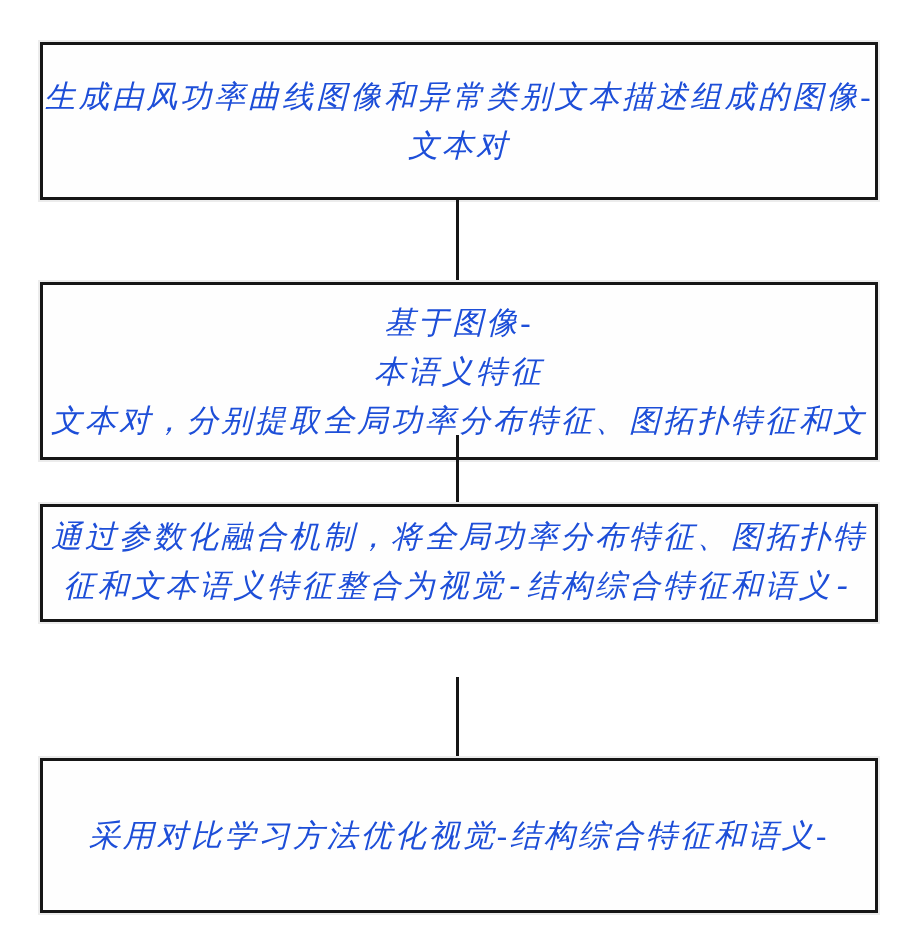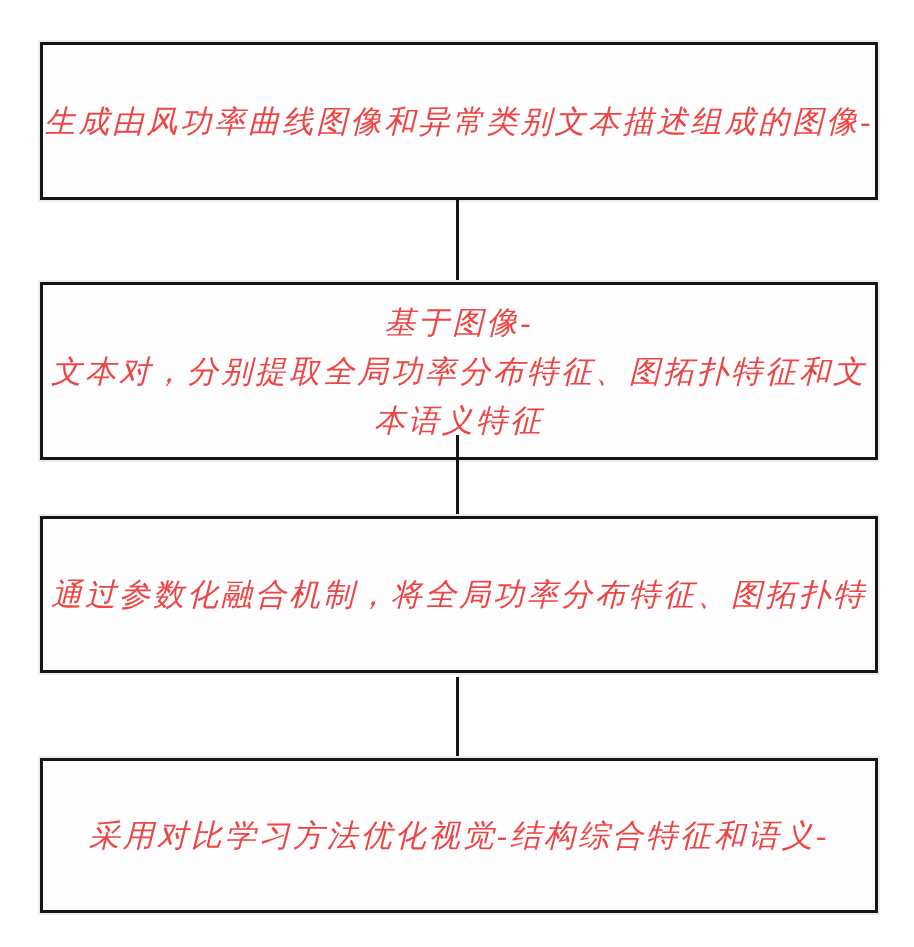--- a/index.html
+++ b/index.html
@@ -24,65 +24,67 @@
     width: 838px;
     box-sizing: border-box;
     border: 3px solid #161616;
     background: #fefefe;
     box-shadow: 0 0 0 2px #ececec;
     display: flex;
     flex-direction: column;
     justify-content: center;
     align-items: center;
     text-align: center;
-    color: #ef4444;
+    color: #1d4ed8;
     font-size: 31px;
     font-style: italic;
     letter-spacing: 3px;
     line-height: 49px;
     padding: 0 20px;
   }
   .flow-box .line {
     white-space: nowrap;
   }
   .connector {
     position: absolute;
     left: 456px;
     width: 3px;
     background: #161616;
   }
   #box1 { top: 42px;  height: 158px; }
   #box2 { top: 282px; height: 178px; }
-  #box3 { top: 516px; height: 157px; }
+  #box3 { top: 504px; height: 118px; font-family: Liberation Mono, monospace; }
   #box4 { top: 758px; height: 155px; gap: 22px; }
   #conn1 { top: 200px; height: 82px; }
   #conn2 { top: 435px; height: 85px; }
   #conn3 { top: 677px; height: 81px; }
 </style>
 </head>
 <body>
 
 <div class="flowchart">
 
   <div id="box1" class="flow-box">
     <div class="line">生成由风功率曲线图像和异常类别文本描述组成的图像-</div>
+    <div class="line">文本对</div>
   </div>
 
   <div id="conn1" class="connector"></div>
 
   <div id="box2" class="flow-box">
     <div class="line">基于图像-</div>
+    <div class="line">本语义特征</div>
     <div class="line">文本对，分别提取全局功率分布特征、图拓扑特征和文</div>
-    <div class="line">本语义特征</div>
   </div>
 
   <div id="conn2" class="connector"></div>
 
   <div id="box3" class="flow-box">
     <div class="line">通过参数化融合机制，将全局功率分布特征、图拓扑特</div>
+    <div class="line">征和文本语义特征整合为视觉-结构综合特征和语义-</div>
   </div>
 
   <div id="conn3" class="connector"></div>
 
   <div id="box4" class="flow-box">
     <div class="line">采用对比学习方法优化视觉-结构综合特征和语义-</div>
   </div>
 
 </div>
 

